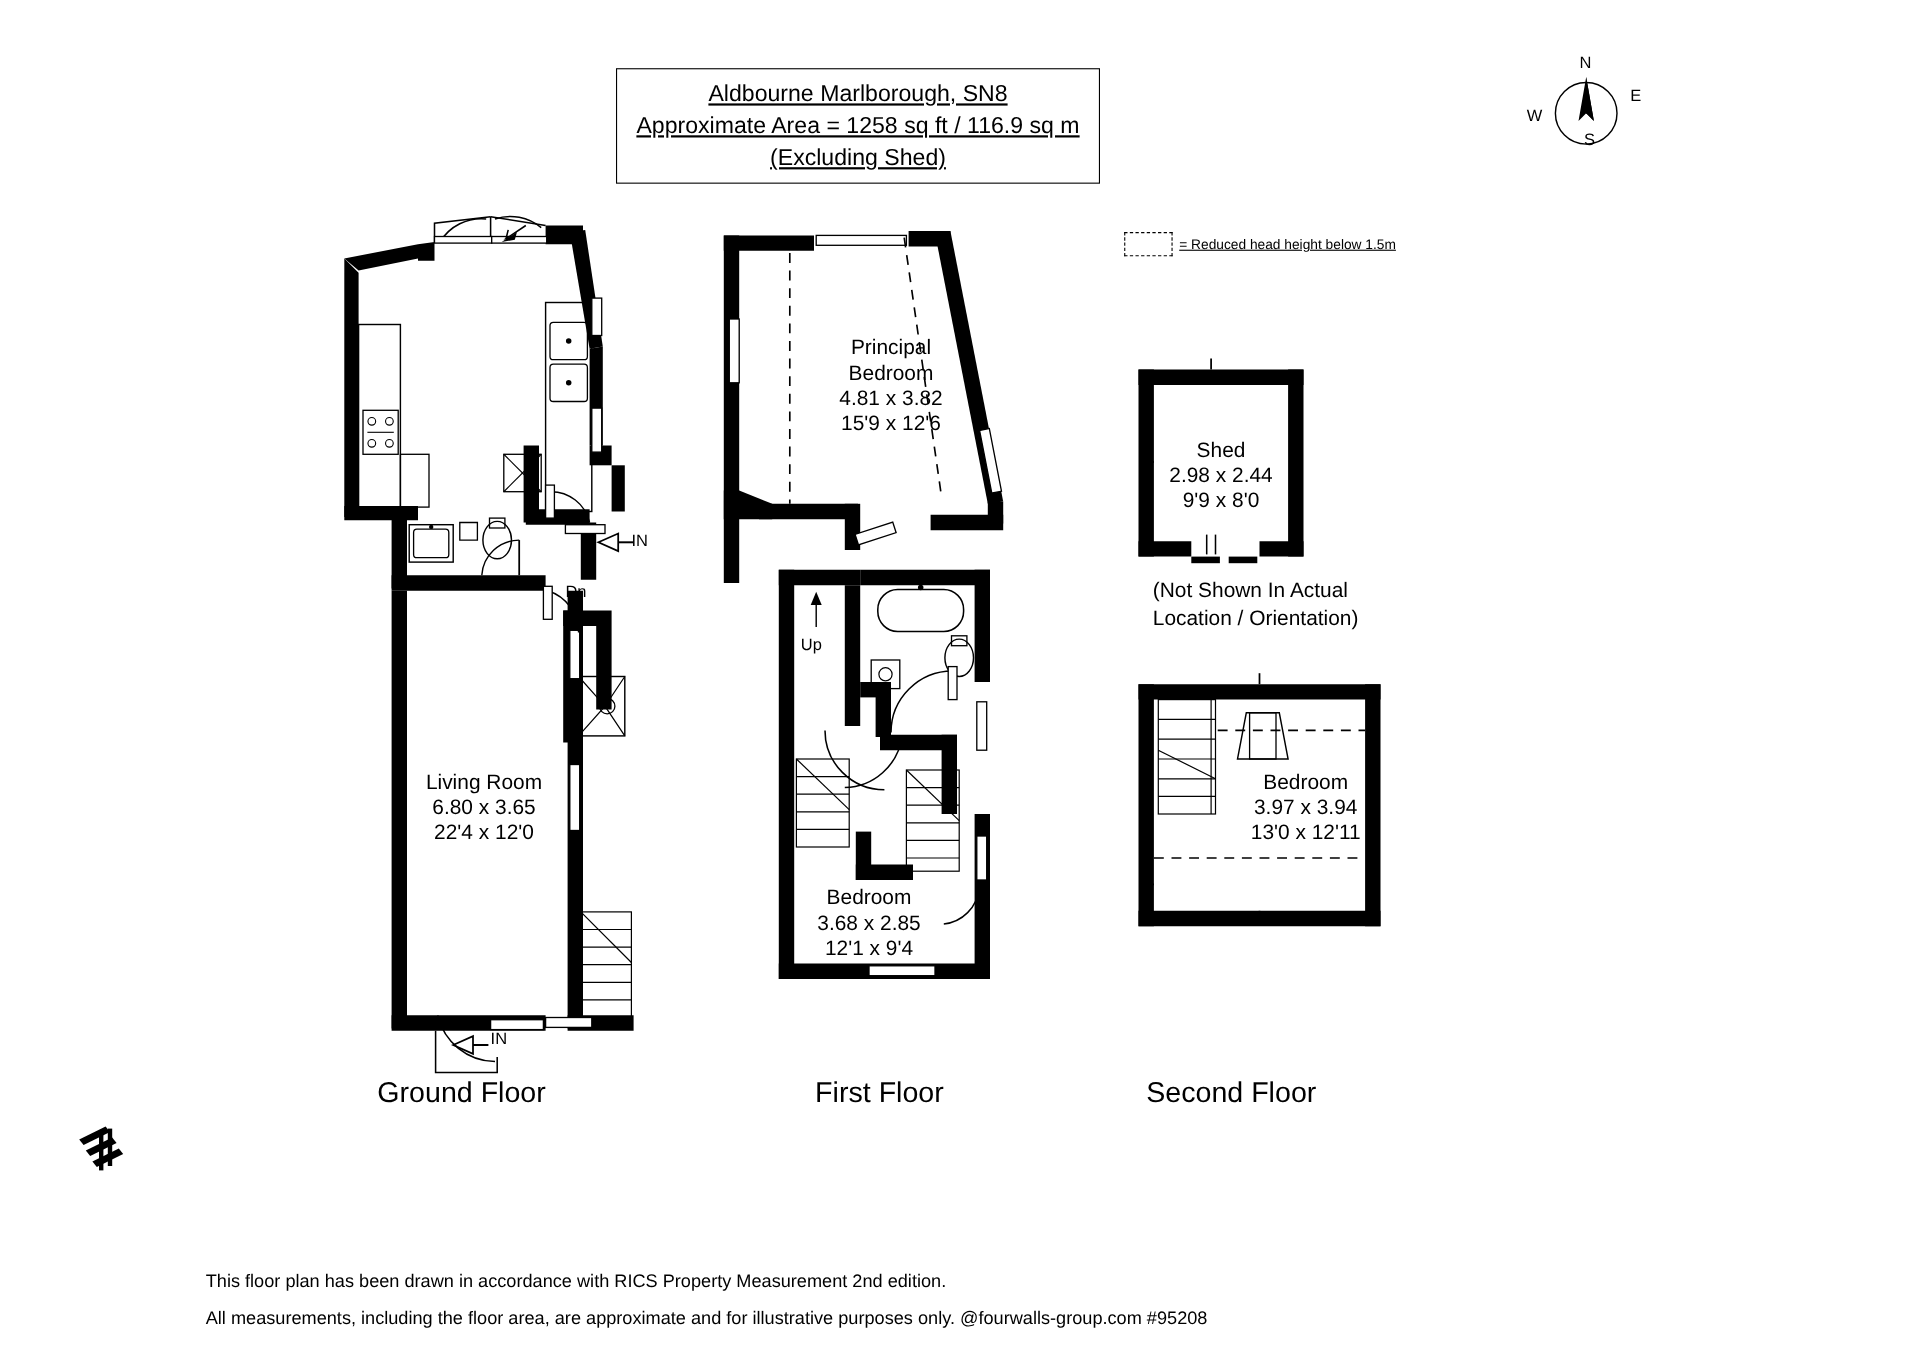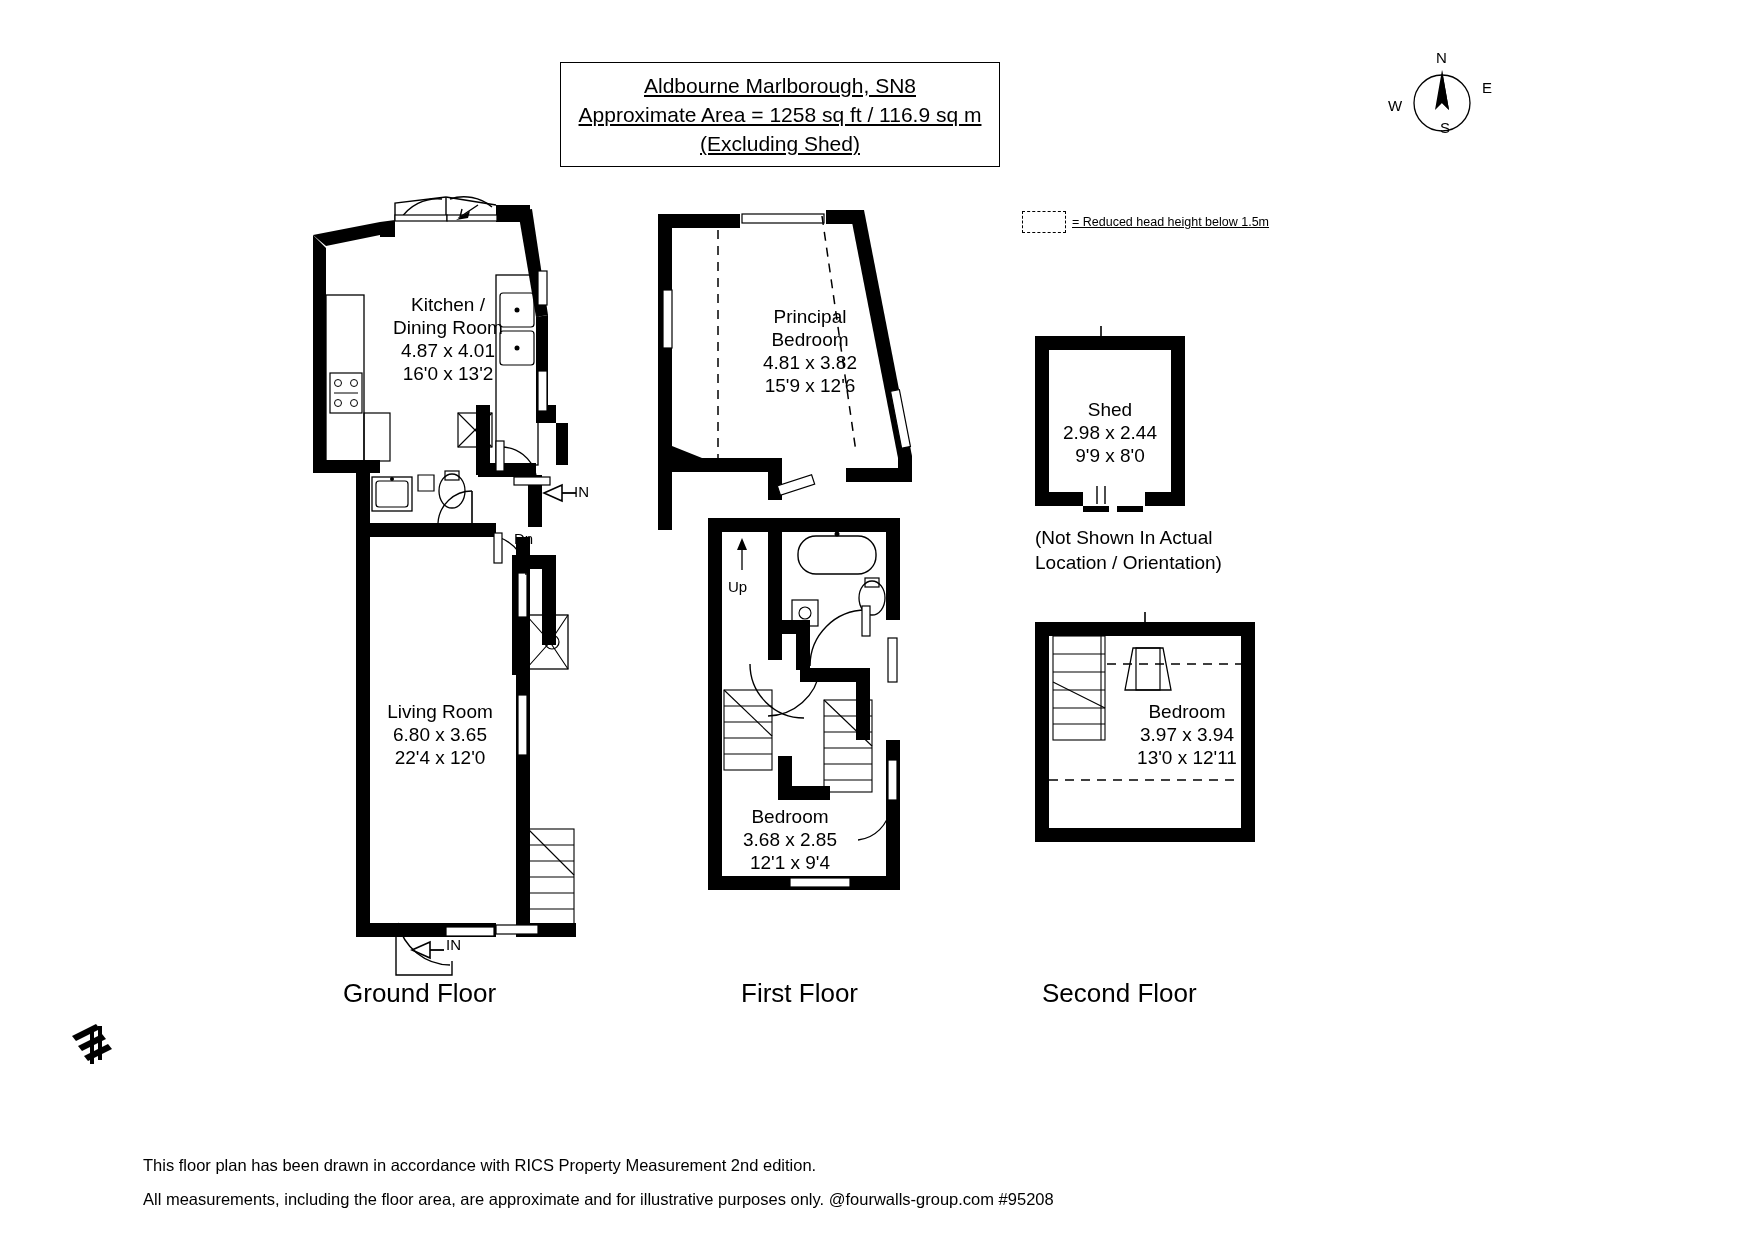--- a/index.html
+++ b/index.html
@@ -8,26 +8,26 @@
   .abs{position:absolute;}
   
   #title-box{left:560px;top:62px;width:440px;height:105px;border:1.5px solid #000;
              box-sizing:border-box;display:flex;flex-direction:column;align-items:center;
              justify-content:center;text-decoration:underline;}
   #title-box div{font-size:21px;line-height:29px;white-space:nowrap;}
   
   .floor-caption{font-size:26px;white-space:nowrap;}
   
   .room-label{text-align:center;font-size:19px;line-height:23px;white-space:nowrap;}
-  .small-note{font-size:19px;line-height:25px;white-space:nowrap;}
+  .small-note{font-size:19px;line-height:25px;white-space:nowrap;margin-left:13px;}
   .tiny{font-size:12.5px;white-space:nowrap;}
   .mini{font-size:15px;white-space:nowrap;}
   
   #footer{left:143px;top:1148px;}
-  #footer div{font-size:16.5px;line-height:34px;white-space:nowrap;}
+  #footer div{font-size:16.5px;line-height:34px;white-space:nowrap;margin-left:44px;}
   
   #legend-box{left:1022px;top:211px;width:44px;height:22px;border:1.4px dashed #000;box-sizing:border-box;}
   #legend-text{left:1072px;top:215px;text-decoration:underline;}
   svg{display:block;overflow:visible;}
 </style>
 </head>
 <body>
 
 <div class="abs" id="title-box">
   <div>Aldbourne Marlborough, SN8</div>
@@ -161,26 +161,20 @@
     <rect x="194" y="358" width="8" height="30" fill="#fff" stroke="#000" stroke-width="1.2"></rect>
 
     <path d="M98,748 A54,54 0 0 0 150,790" fill="none" stroke="#000" stroke-width="1.4"></path>
     <rect x="146" y="752" width="48" height="9" fill="#fff" stroke="#000" stroke-width="1.2"></rect>
 
     <path d="M96,762 L96,800 L152,800 L152,786" fill="none" stroke="#000" stroke-width="1.4"></path>
 
     <rect x="196" y="750" width="42" height="9" fill="#fff" stroke="#000" stroke-width="1.2"></rect>
   </svg>
 
-  <div class="abs room-label" style="left:48px;top:118px;width:200px;">
-    <div>Kitchen /</div>
-    <div>Dining Room</div>
-    <div>4.87 x 4.01</div>
-    <div>16'0 x 13'2</div>
-  </div>
 
   <div class="abs room-label" style="left:40px;top:525px;width:200px;">
     <div>Living Room</div>
     <div>6.80 x 3.65</div>
     <div>22'4 x 12'0</div>
   </div>
 
   <div class="abs mini" style="left:214px;top:355px;">Dn</div>
 
   <div class="abs mini" style="left:274px;top:308px;">IN</div>

